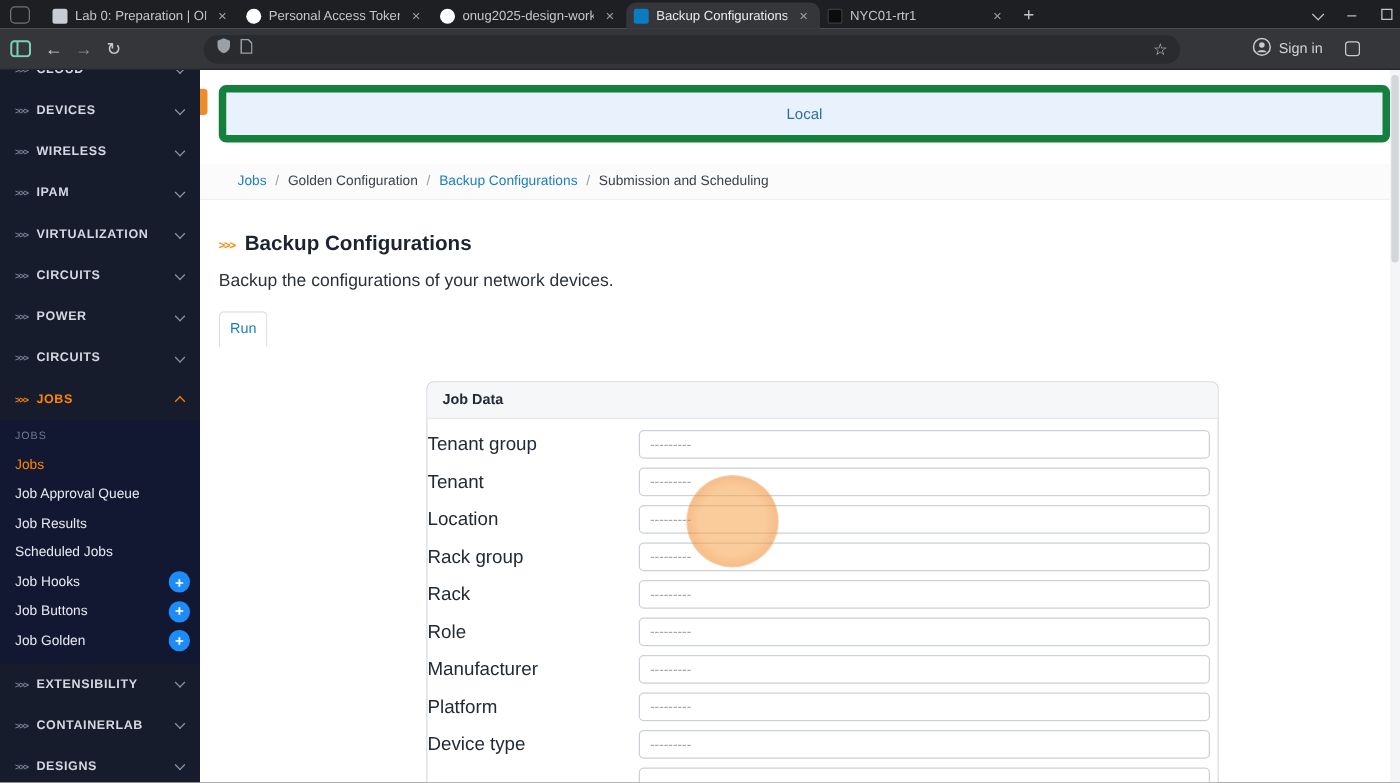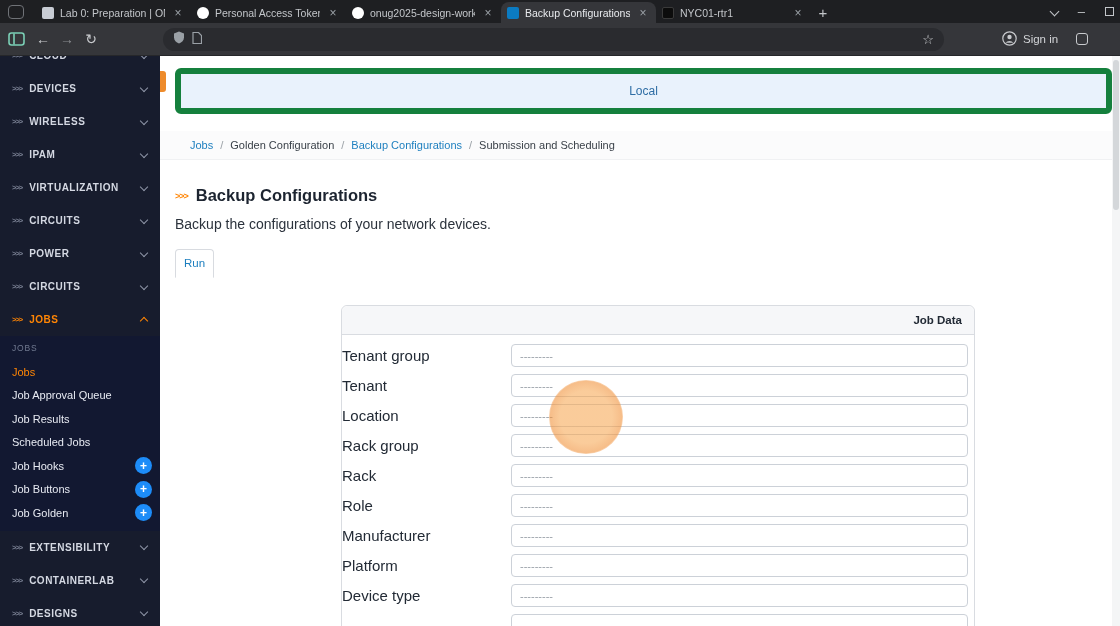--- a/index.html
+++ b/index.html
@@ -61,21 +61,21 @@
   .breadcrumb { margin-top:17px; height:29px; background:#fbfbfc; border-bottom:1px solid #f0f1f3; display:flex; align-items:center; gap:7px; padding-left:30px; font-size:11px; }
   .bc-link { color:#1d7fbf; }
   .bc-plain { color:#3a4149; }
   .bc-sep { color:#9aa0a6; }
   .page-heading { margin:26px 0 0 15px; display:flex; align-items:center; gap:8px; }
   .h-icon { color:#ff8504; font-weight:700; font-size:9px; letter-spacing:-1px; }
   .h-text { font-size:16.5px; font-weight:700; color:#1c2430; }
   .subtitle { margin:11px 0 0 15px; font-size:14px; color:#2b323c; }
   .run-tab { margin:17px 0 0 15px; display:inline-block; padding:7px 8px 8px; border:1px solid #d8dbe0; border-bottom-color:#fff; border-radius:4px 4px 0 0; font-size:11.5px; color:#1d7fbf; background:#fff; }
   .panel { position:absolute; left:181px; top:249px; width:634px; border:1px solid #d9dce1; border-radius:6px; background:#fff; }
-  .panel-header { padding:8px 12px; background:#f6f7f9; border-bottom:1px solid #d9dce1; border-radius:6px 6px 0 0; font-size:11.5px; font-weight:700; color:#222a35;text-align:right; }
+  .panel-header { padding:8px 12px; background:#f6f7f9; border-bottom:1px solid #d9dce1; border-radius:6px 6px 0 0; font-size:11.5px; font-weight:700; color:#222a35; }
   .panel-body { padding:9px 6px 12px 0; }
   .field-row { display:flex; align-items:center; margin-bottom:7px; height:23px; }
   .field-label { width:141px; text-align:left; font-size:15px; color:#222a35; flex:none; }
   .field-input { margin-left:28px; width:458px; height:23px; border:1px solid #ccd1d8; border-radius:4px; padding:0 8px; font-size:11px; color:#333; font-family:"Liberation Sans", sans-serif; background:#fff; outline:none; }
   .field-input::placeholder { color:#9aa0a8; }
   .click-circle { position:absolute; left:389px; top:324px; width:74px; height:74px; border-radius:50%; pointer-events:none; z-index:6;
     background:radial-gradient(circle, rgba(246,162,72,0.55) 50%, rgba(240,142,52,0.58) 68%, rgba(240,142,52,0.2) 73%, rgba(240,142,52,0) 78%); }
   .scrollbar { position:absolute; right:0; top:0; width:8px; height:100%; background:#f4f5f6; }
   .scroll-thumb { position:absolute; right:1px; top:4px; width:6px; height:150px; background:#d4d7da; border-radius:3px; }
 </style>

